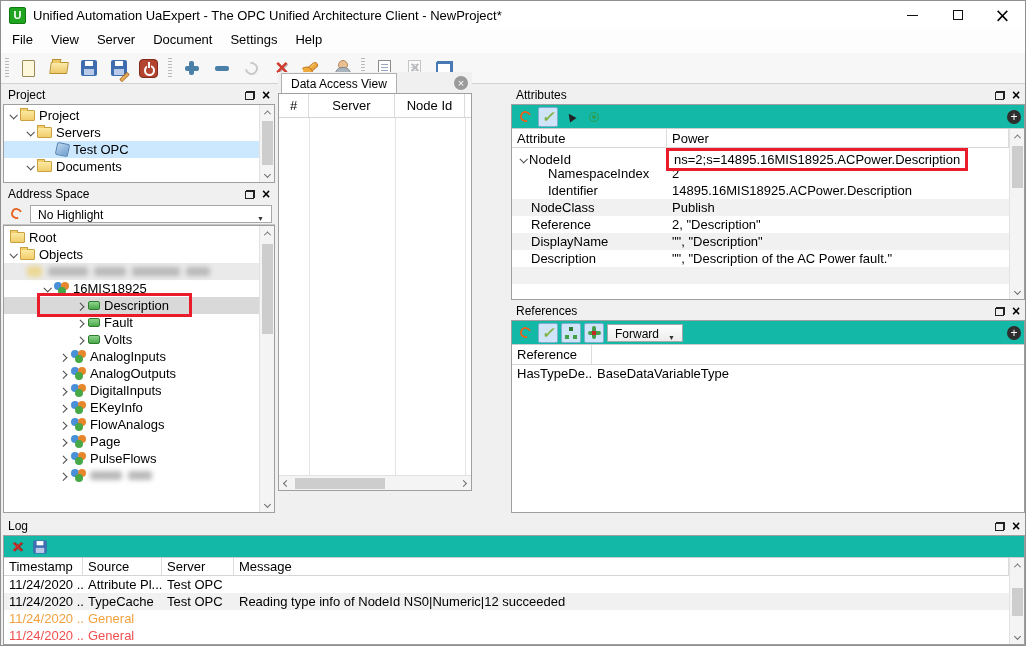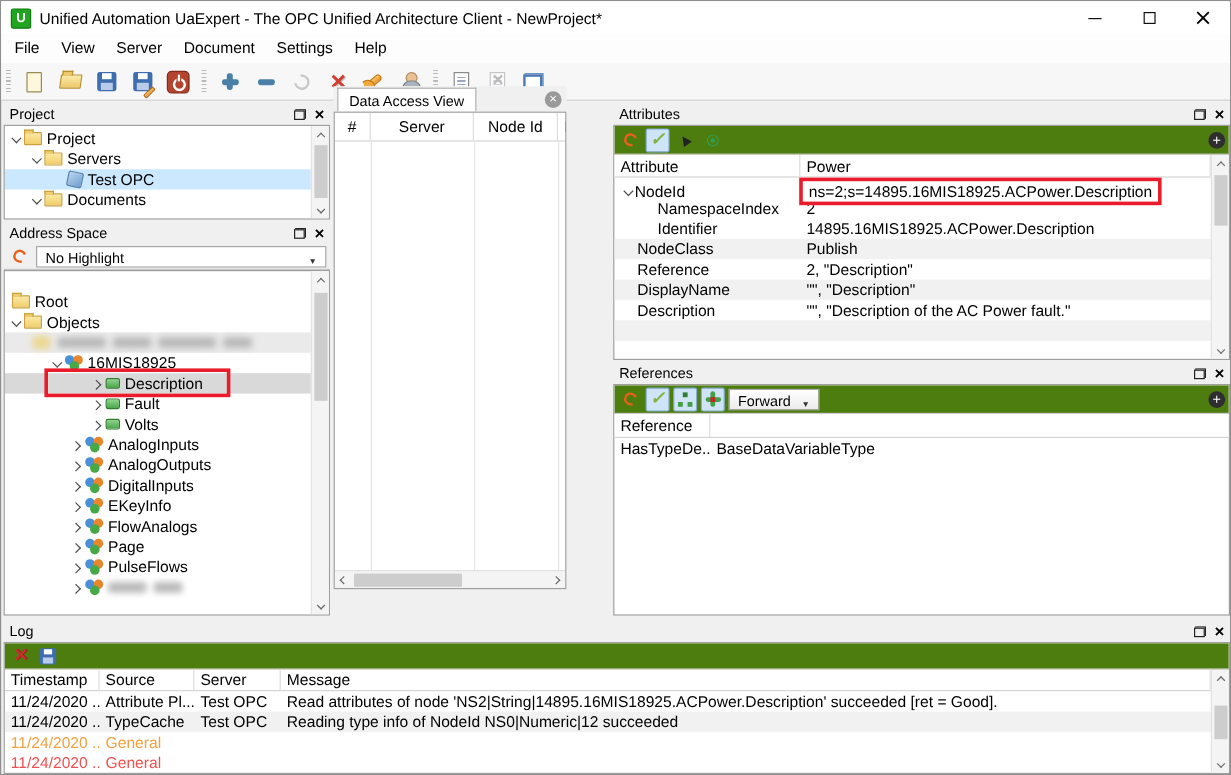--- a/index.html
+++ b/index.html
@@ -108,21 +108,21 @@
   .sb-left{left:0}.sb-right{right:0}
   .hthumb{position:absolute;top:2px;height:11px;background:#cdcdcd}
 
   
   .filterbar{height:22px;background:#f0f0f0;display:flex;align-items:center;gap:4px;padding:0 3px;border-bottom:1px solid #c6c6c6}
   .dd{height:18px;border:1px solid #a8a8a8;background:#fff;display:flex;align-items:flex-end;padding:0 7px;font-size:12px;flex:1}
   .dd::after{content:"\25BC";font-size:7px;margin-left:auto;color:#333}
   .dd.btn{flex:none;background:linear-gradient(#fefefe,#ececec);gap:9px}
 
   
-  .ptb{height:24px;background:#4d7c0f;display:flex;align-items:center;gap:3px;padding:0 3px;border-bottom:1px solid #cdcdcd}
+  .ptb{height:24px;background:#14b8a6;display:flex;align-items:center;gap:3px;padding:0 3px;border-bottom:1px solid #cdcdcd}
   .pti{width:20px;height:20px;display:flex;align-items:center;justify-content:center;border-radius:2px;position:relative}
   .pti.pressed{background:#cfe4f7;border:1px solid #84aed1}
   .i-refresh{width:11px;height:11px;border:2.2px solid #e8611c;border-radius:50%;border-right-color:transparent;transform:rotate(25deg)}
   .i-check::after{content:"\2713";color:#7fb441;font-weight:bold;font-size:15px;line-height:1}
   .i-cursor{width:0;height:0;border-left:8px solid #222;border-top:4px solid transparent;border-bottom:4px solid transparent;transform:rotate(-125deg)}
   .i-target{width:10px;height:10px;border:1.6px solid #2e9e4f;border-radius:50%;position:relative}
   .i-target::after{content:"";position:absolute;inset:2px;background:#2e9e4f;border-radius:50%}
   .i-tree{position:relative;width:12px;height:12px}
   .i-tree::before{content:"";position:absolute;left:4px;top:0;width:4px;height:4px;background:#2e7d32}
   .i-tree::after{content:"";position:absolute;left:0;bottom:0;width:4px;height:4px;background:#43a047;box-shadow:8px 0 #43a047}
@@ -294,21 +294,21 @@
     </div>
     <div class="filterbar">
       <span class="pti">
           <i class="i-refresh"></i>
         </span>
       <div class="dd">
         <span>No Highlight</span>
       </div>
     </div>
     <div class="panel-content">
-      <div style="padding-top:17px;padding-right:15px">
+      <div style="padding-top:3px;padding-right:15px">
         <div class="trow lv0">
           <i class="i-folder"></i>
           <span>Root</span>
         </div>
         <div class="trow lv0">
           <span class="chev down"></span>
           <i class="i-folder"></i>
           <span>Objects</span>
         </div>
         <div class="trow lv1 redacted">
@@ -601,21 +601,20 @@
         <div class="grid-hdr log-hdr">
           <span>Timestamp</span>
           <span>Source</span>
           <span>Server</span>
           <span>Message</span>
         </div>
         <div class="grid-row log-row">
           <span>11/24/2020 ...</span>
           <span>Attribute Pl...</span>
           <span>Test OPC</span>
-          <span>Read attributes of node 'NS2|String|14895.16MIS18925.ACPower.Description' succeeded [ret = Good].</span>
         </div>
         <div class="grid-row log-row stripe">
           <span>11/24/2020 ...</span>
           <span>TypeCache</span>
           <span>Test OPC</span>
           <span>Reading type info of NodeId NS0|Numeric|12 succeeded</span>
         </div>
         <div class="grid-row log-row sev-warning">
           <span>11/24/2020 ...</span>
           <span>General</span>

